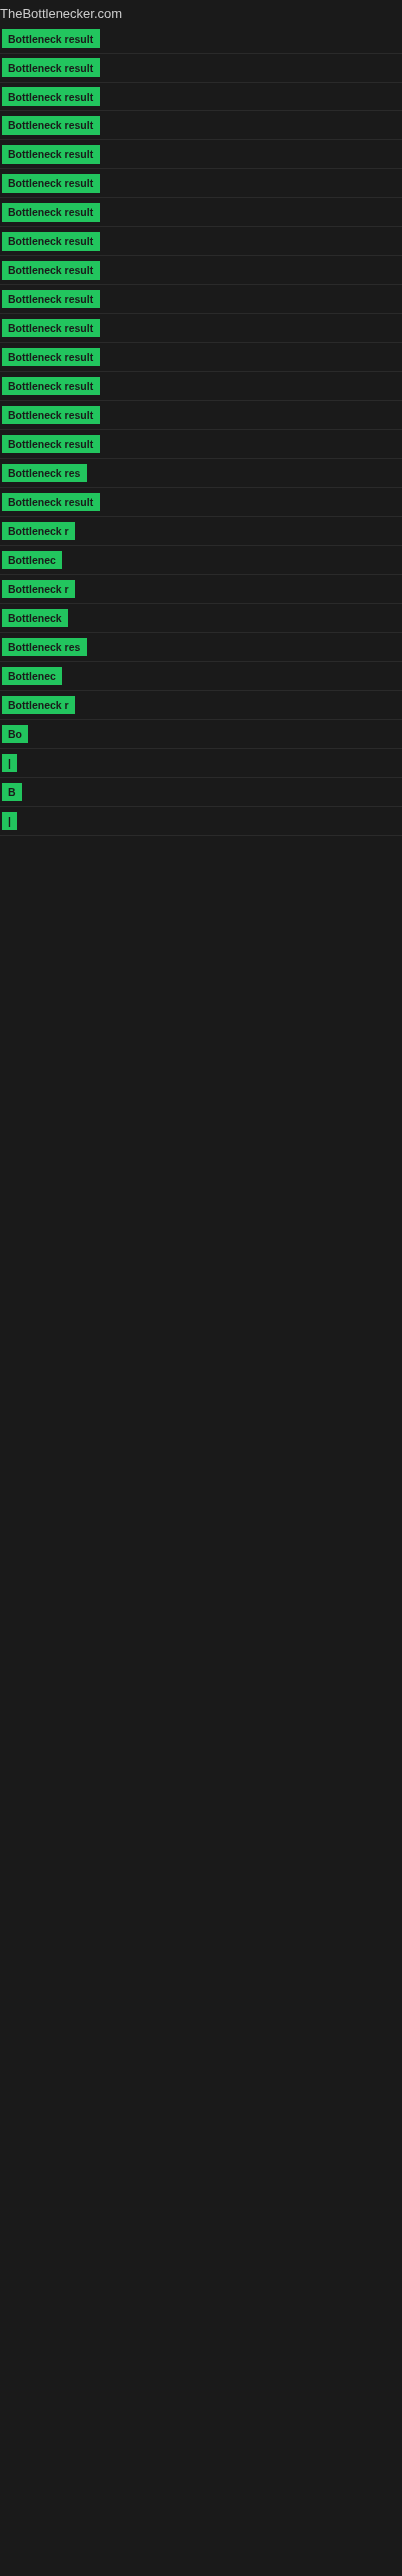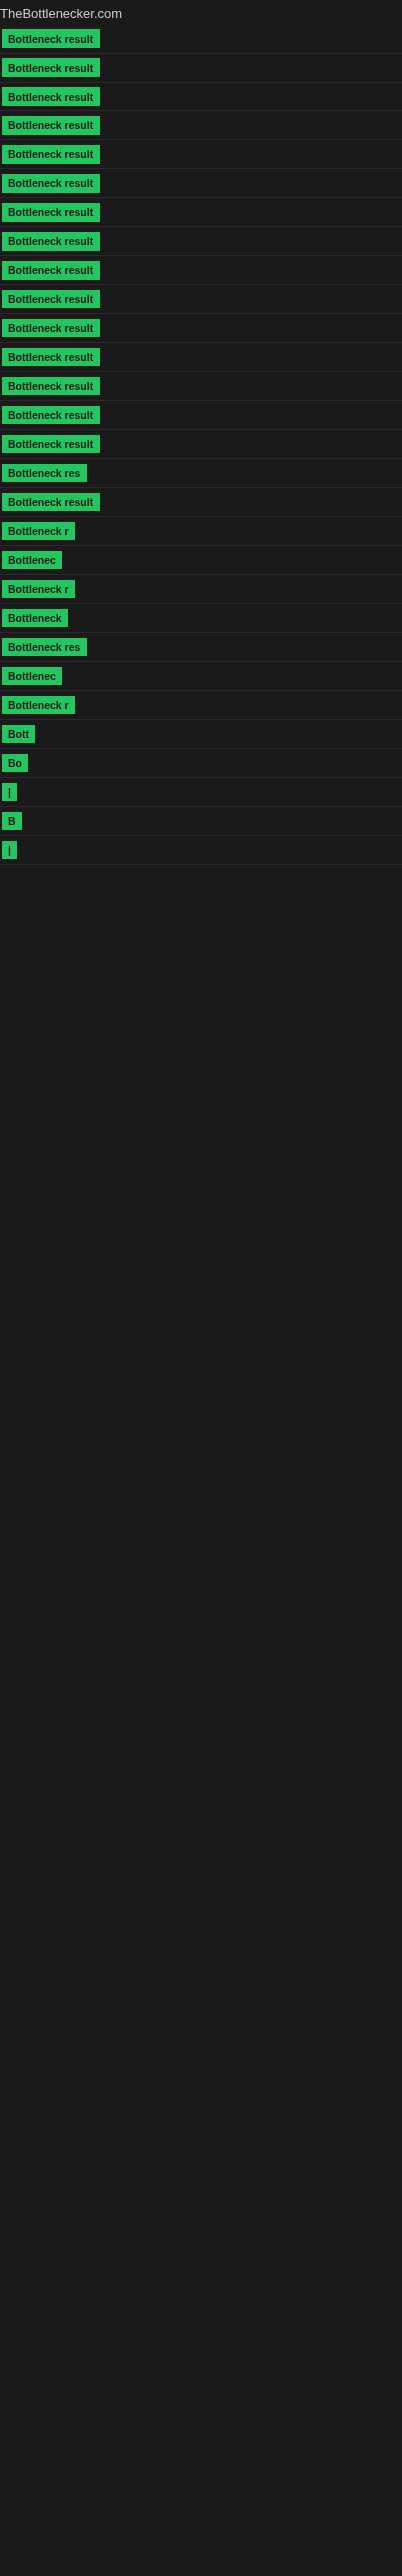--- a/index.html
+++ b/index.html
@@ -113,23 +113,20 @@
     <div class="bottleneck-item">
       <span class="bottleneck-label">Bottleneck res</span>
     </div>
     <div class="bottleneck-item">
       <span class="bottleneck-label">Bottlenec</span>
     </div>
     <div class="bottleneck-item">
       <span class="bottleneck-label">Bottleneck r</span>
     </div>
     <div class="bottleneck-item">
-      <span class="bottleneck-label">Bott</span>
-    </div>
-    <div class="bottleneck-item">
       <span class="bottleneck-label">Bo</span>
     </div>
     <div class="bottleneck-item">
       <span class="bottleneck-label">|</span>
     </div>
     <div class="bottleneck-item">
       <span class="bottleneck-label">B</span>
     </div>
     <div class="bottleneck-item">
       <span class="bottleneck-label">|</span>

